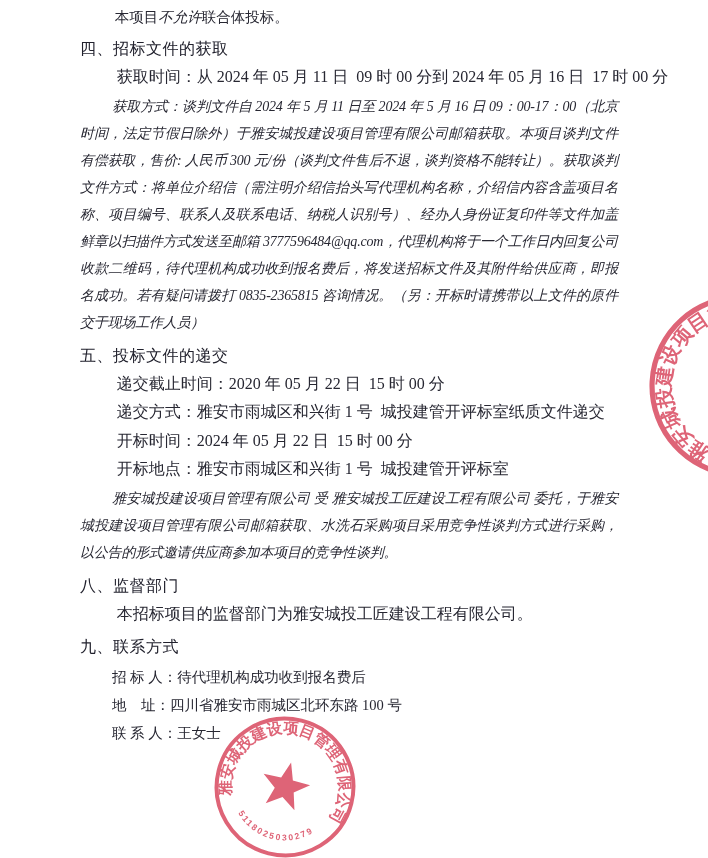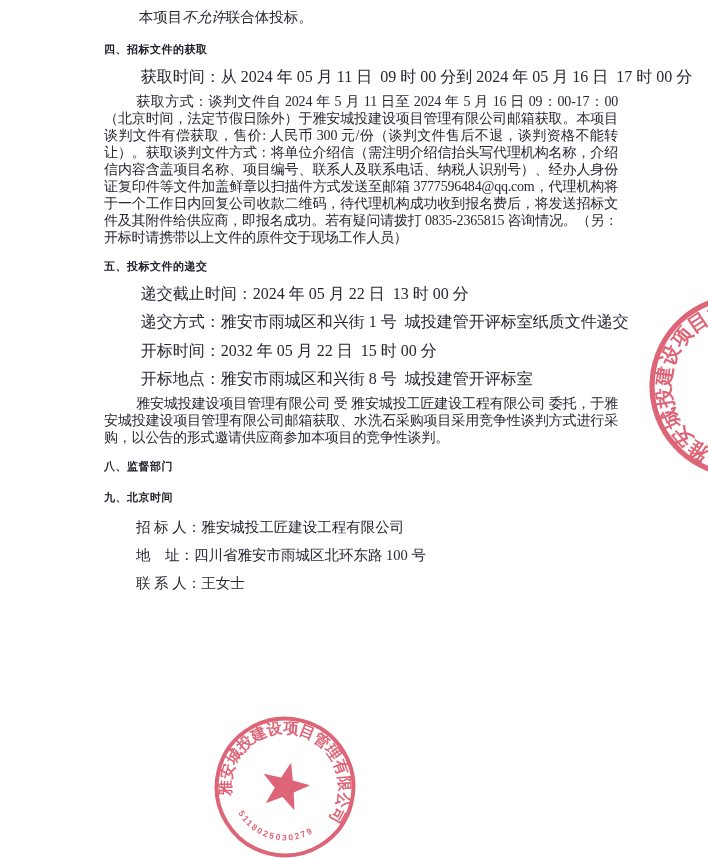--- a/index.html
+++ b/index.html
@@ -9,53 +9,54 @@
     height: 858px;
     background: #ffffff;
     overflow: hidden;
     position: relative;
     font-family: "Liberation Serif", "DejaVu Serif", serif;
     color: #272732;
   }
   .doc {
     position: absolute;
     inset: 0;
-    padding: 6px 86px 0 104px;
+    padding: 6px 86px 0 80px;
     box-sizing: border-box;
   }
   .intro {
     margin: 0;
     font-size: 14.5px;
     line-height: 23px;
     text-indent: 2.4em;
     white-space: pre;
   }
   .intro .em { font-style: italic; }
   .sec-h {
-    font-size: 11px;
-    font-weight: 700;
+    font-size: 16px;
+    font-weight: 400;
     color: #21212d;
     letter-spacing: 0.5px;
     margin: 9px 0 5px 0;
     line-height: 22px;
   }
   .ln {
     margin: 4px 0 0 0;
     font-size: 16px;
     line-height: 24.6px;
     text-indent: 2.3em;
     white-space: pre;
   }
   .p {
     margin: 3px 4px 0 0;
     font-size: 14px;
-    line-height: 17px;
+    line-height: 27px;
     text-indent: 2.3em;
     text-align: justify;
     letter-spacing: -0.2px;
+    font-style: italic;
   }
   .c-ln {
     margin: 12.5px 0 0 0;
     font-size: 14.5px;
     line-height: 15.5px;
     text-indent: 2.2em;
     white-space: pre;
   }
   .stamp {
     position: absolute;
@@ -89,32 +90,33 @@
 
 <div class="doc">
 
   <p class="intro"><span>本项目</span><span class="em">不允许</span><span>联合体投标。</span></p>
 
   <h2 class="sec-h">四、招标文件的获取</h2>
   <p class="ln">获取时间：从 2024 年 05 月 11 日  09 时 00 分到 2024 年 05 月 16 日  17 时 00 分</p>
   <p class="p">获取方式：谈判文件自 2024 年 5 月 11 日至 2024 年 5 月 16 日 09：00-17：00（北京时间，法定节假日除外）于雅安城投建设项目管理有限公司邮箱获取。本项目谈判文件有偿获取，售价: 人民币 300 元/份（谈判文件售后不退，谈判资格不能转让）。获取谈判文件方式：将单位介绍信（需注明介绍信抬头写代理机构名称，介绍信内容含盖项目名称、项目编号、联系人及联系电话、纳税人识别号）、经办人身份证复印件等文件加盖鲜章以扫描件方式发送至邮箱 3777596484@qq.com，代理机构将于一个工作日内回复公司收款二维码，待代理机构成功收到报名费后，将发送招标文件及其附件给供应商，即报名成功。若有疑问请拨打 0835-2365815 咨询情况。（另：开标时请携带以上文件的原件交于现场工作人员）</p>
 
   <h2 class="sec-h">五、投标文件的递交</h2>
-  <p class="ln">递交截止时间：2024 年 05 月 22 日  13 时 00 分</p>
+  <p class="ln">递交截止时间：2020 年 05 月 22 日  15 时 00 分</p>
   <p class="ln">递交方式：雅安市雨城区和兴街 1 号  城投建管开评标室纸质文件递交</p>
 
-  <p class="ln">开标时间：2032 年 05 月 22 日  15 时 00 分</p>
-  <p class="ln">开标地点：雅安市雨城区和兴街 8 号  城投建管开评标室</p>
+  <p class="ln">开标时间：2024 年 05 月 22 日  15 时 00 分</p>
+  <p class="ln">开标地点：雅安市雨城区和兴街 1 号  城投建管开评标室</p>
 
   <p class="p">雅安城投建设项目管理有限公司 受 雅安城投工匠建设工程有限公司 委托，于雅安城投建设项目管理有限公司邮箱获取、水洗石采购项目采用竞争性谈判方式进行采购，以公告的形式邀请供应商参加本项目的竞争性谈判。</p>
 
   <h2 class="sec-h">八、监督部门</h2>
+  <p class="ln">本招标项目的监督部门为雅安城投工匠建设工程有限公司。</p>
 
-  <h2 class="sec-h">九、北京时间</h2>
-  <p class="c-ln"><span>招 标 人：</span><span>雅安城投工匠建设工程有限公司</span></p>
+  <h2 class="sec-h">九、联系方式</h2>
+  <p class="c-ln"><span>招 标 人：</span><span>待代理机构成功收到报名费后</span></p>
   <p class="c-ln"><span>地    址：</span><span>四川省雅安市雨城区北环东路 100 号</span></p>
   <p class="c-ln"><span>联 系 人：</span><span>王女士</span></p>
 
 </div>
 
 <svg class="stamp stamp-bottom" viewBox="0 0 220 220" aria-hidden="true">
   <circle cx="110" cy="110" r="103" fill="none" stroke="currentColor" stroke-width="6"></circle>
   <defs>
     <path id="s1top" d="M 36,146 A 82,82 0 1 1 184,146" fill="none"></path>
     <path id="s1bot" d="M 50,164 A 81,81 0 0 0 170,164" fill="none"></path>

